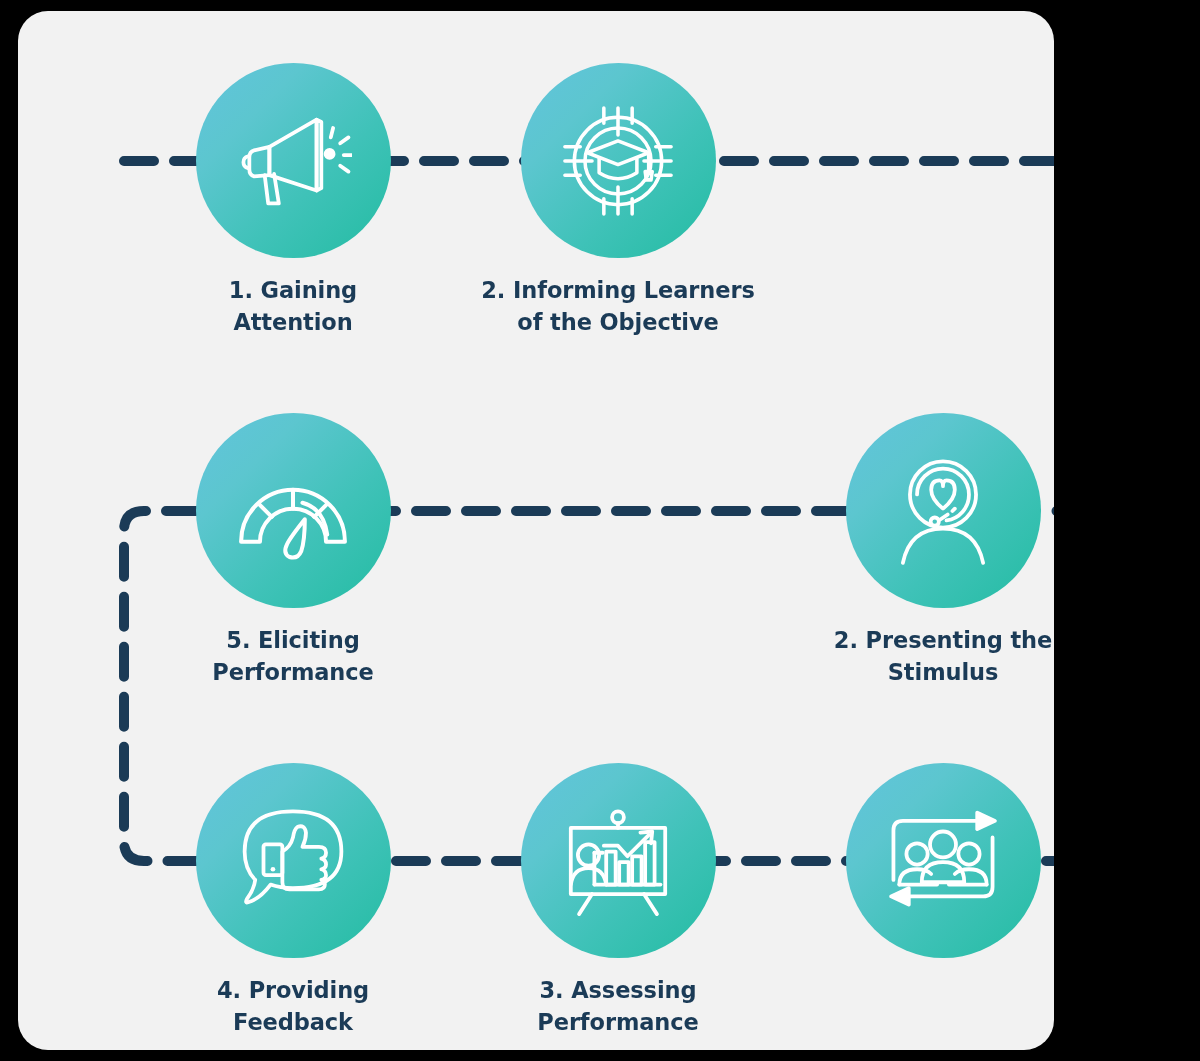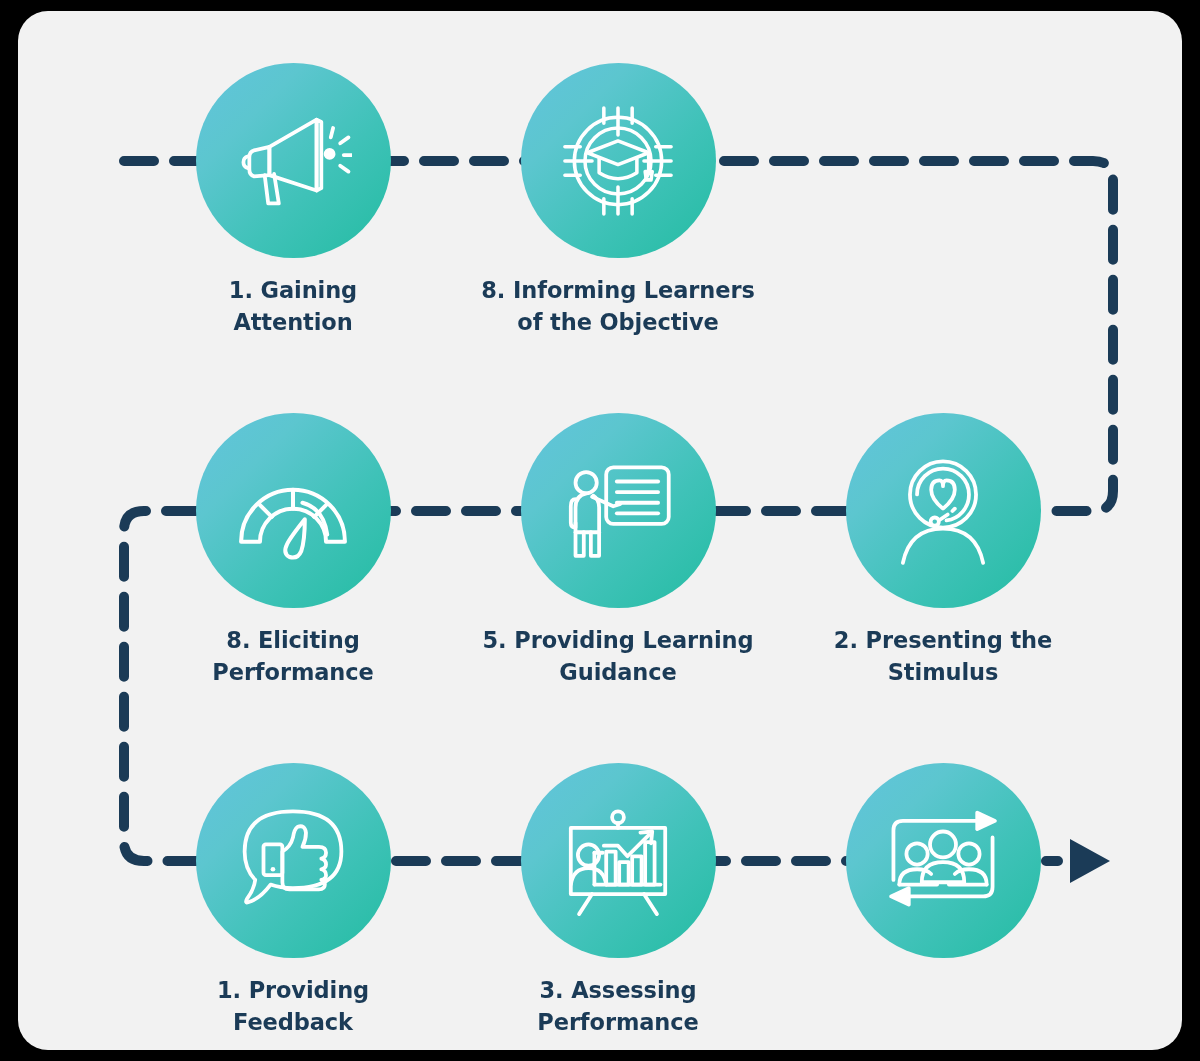--- a/index.html
+++ b/index.html
@@ -10,21 +10,21 @@
   body {
     width: 1200px;
     height: 1061px;
     font-family: "DejaVu Sans", sans-serif;
     overflow: hidden;
   }
   #card {
     position: absolute;
     left: 18px;
     top: 11px;
-    width: 1164px;
+    width: 1036px;
     height: 1039px;
     background: #f2f2f2;
     border-radius: 30px;
     overflow: hidden;
   }
   #connector-layer {
     position: absolute;
     left: 0;
     top: 0;
     width: 1200px;
@@ -122,63 +122,42 @@
           <path d="M38 82 L38 95 M62 82 L62 95"></path>
           <path d="M5 38 L18 38 M5 62 L18 62"></path>
           <path d="M82 38 L95 38 M82 62 L95 62"></path>
           <path d="M50 33 L76 43 L50 53 L24 43 Z"></path>
           <path d="M34 48 L34 60 Q50 70 66 60 L66 48"></path>
           <path d="M76 43 L76 59"></path>
           <path d="M73 59 L79 59 L78 66 L74 66 Z"></path>
         </g>
       </svg>
     </div>
-    <div class="label">8. Informing Learners
+    <div class="label">2. Informing Learners
 of the Objective</div>
   </div>
 
 
   <div class="node c1 r2">
     <div class="circle">
       <svg viewBox="0 0 100 100">
         <g fill="none" stroke="#ffffff" stroke-width="3.4" stroke-linecap="round" stroke-linejoin="round">
           <path d="M6 76 A44 44 0 0 1 94 76 L78 76 A28 28 0 0 0 22 76 Z"></path>
           <path d="M50 32 L50 48"></path>
           <path d="M21 44 L32 55"></path>
           <path d="M79 44 L68 55"></path>
           <path d="M58 43 Q76 48 79 70"></path>
           <path d="M60 57 Q48 72 45 78 Q41 86 47 89 Q54 91 57 84 Q60 75 60 57 Z"></path>
         </g>
       </svg>
     </div>
-    <div class="label">8. Eliciting
+    <div class="label">5. Eliciting
 Performance</div>
   </div>
 
-  <div class="node c2 r2">
-    <div class="circle">
-      <svg viewBox="0 0 100 100">
-        <g fill="none" stroke="#ffffff" stroke-width="3.2" stroke-linecap="round" stroke-linejoin="round">
-          <rect x="40" y="13" width="53" height="48" rx="6"></rect>
-          <path d="M49 25 L84 25"></path>
-          <path d="M49 34 L84 34"></path>
-          <path d="M49 43 L84 43"></path>
-          <path d="M49 52 L84 52"></path>
-          <circle cx="23" cy="26" r="9"></circle>
-          <path d="M14 40 Q10 40 10 46 L10 60 Q10 64 14 64 L14 60"></path>
-          <path d="M23 35 Q14 37 14 47 L14 88 L21 88 L21 68"></path>
-          <path d="M27 68 L27 88 L34 88 L34 47 Q34 40 29 37"></path>
-          <path d="M14 68 L34 68"></path>
-          <path d="M28 38 L46 46 L52 44"></path>
-        </g>
-      </svg>
-    </div>
-    <div class="label">5. Providing Learning
-Guidance</div>
-  </div>
 
   <div class="node c3 r2">
     <div class="circle">
       <svg viewBox="0 0 100 100">
         <g fill="none" stroke="#ffffff" stroke-width="3.2" stroke-linecap="round" stroke-linejoin="round">
           <circle cx="50" cy="36" r="28"></circle>
           <path d="M28 36 A22 22 0 0 1 72 36 A22 22 0 0 1 53 58"></path>
           <path d="M50 48 Q40 40 40 32 Q40 24 47 24 Q50 24 50 29 Q50 24 53 24 Q60 24 60 32 Q60 40 50 48 Z"></path>
           <circle cx="43" cy="59" r="3.5"></circle>
           <path d="M48 57 L54 53"></path>
@@ -195,21 +174,21 @@
     <div class="circle">
       <svg viewBox="0 0 100 100">
         <g fill="none" stroke="#ffffff" stroke-width="3.2" stroke-linecap="round" stroke-linejoin="round">
           <path d="M50 8 Q91 8 91 42 Q91 73 50 73 Q39 73 31 70 Q22 82 12 85 Q9 86 11 82 Q17 74 18 66 Q9 57 9 42 Q9 8 50 8 Z"></path>
           <rect x="25" y="36" width="16" height="26" rx="2"></rect>
           <circle cx="33" cy="57" r="2" fill="#ffffff" stroke="none"></circle>
           <path d="M41 42 Q48 38 50 30 Q51 23 54 21 Q60 19 61 26 Q61 32 58 38 L72 38 Q78 38 78 43 Q78 47 74 48 Q78 49 78 53 Q78 56 74 57 Q78 58 78 62 Q78 65 74 66 Q77 67 77 70 Q77 74 72 74 L47 74 Q41 74 41 68 Z"></path>
         </g>
       </svg>
     </div>
-    <div class="label">1. Providing
+    <div class="label">4. Providing
 Feedback</div>
   </div>
 
   <div class="node c2 r3">
     <div class="circle">
       <svg viewBox="0 0 100 100">
         <g fill="none" stroke="#ffffff" stroke-width="3.2" stroke-linecap="round" stroke-linejoin="round">
           <circle cx="50" cy="13" r="5"></circle>
           <path d="M50 18 L50 22"></path>
           <rect x="10" y="22" width="80" height="56"></rect>

